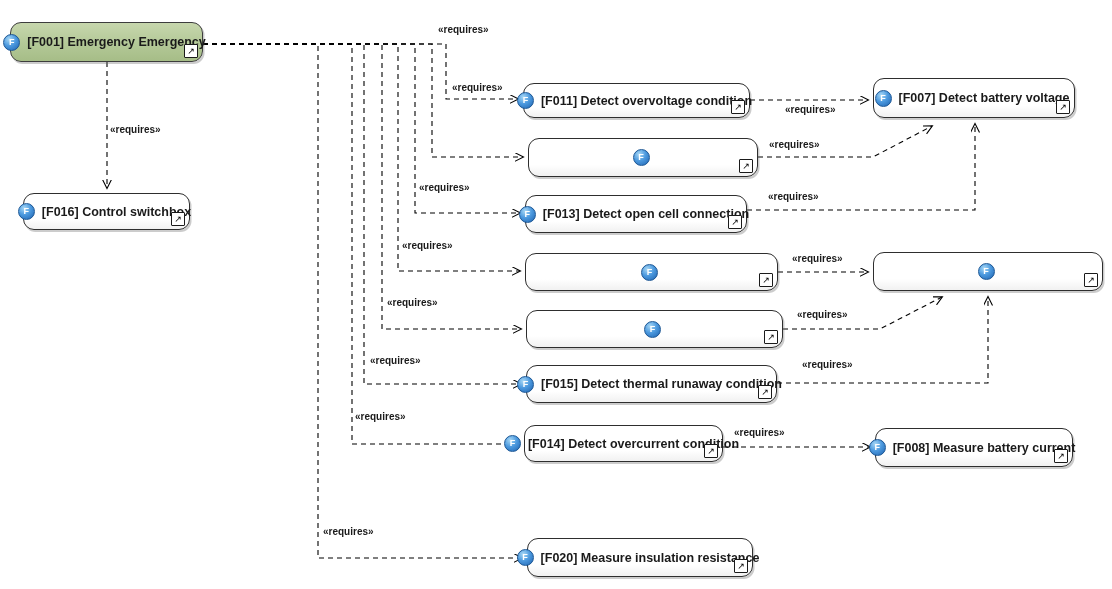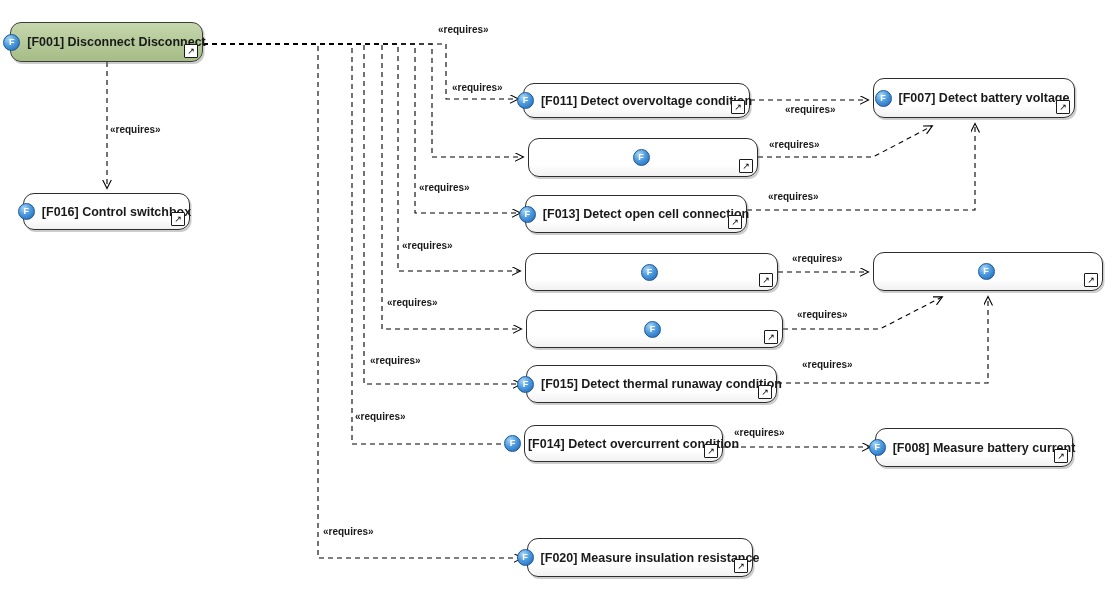--- a/index.html
+++ b/index.html
@@ -64,21 +64,21 @@
       <path d="M747,210 H975 V124" marker-end="url(#arr)"></path>
       <path d="M778,272 H868" marker-end="url(#arr)"></path>
       <path d="M783,329 H880 L942,297" marker-end="url(#arr)"></path>
       <path d="M777,383 H988 V297" marker-end="url(#arr)"></path>
       <path d="M723,447 H870" marker-end="url(#arr)"></path>
     </g>
   </svg>
 
   <div class="node green" style="left:10px;top:22px;width:193px;height:40px;">
     <span class="ficon">F</span>
-    <span>[F001] Disconnect Disconnect</span>
+    <span>[F001] Emergency Emergency</span>
     <span class="navicon">↗</span>
   </div>
 
   <div class="node" style="left:23px;top:193px;width:167px;height:37px;">
     <span class="ficon">F</span>
     <span>[F016] Control switchbox</span>
     <span class="navicon">↗</span>
   </div>
 
   <div class="node" style="left:523px;top:83px;width:227px;height:35px;">

